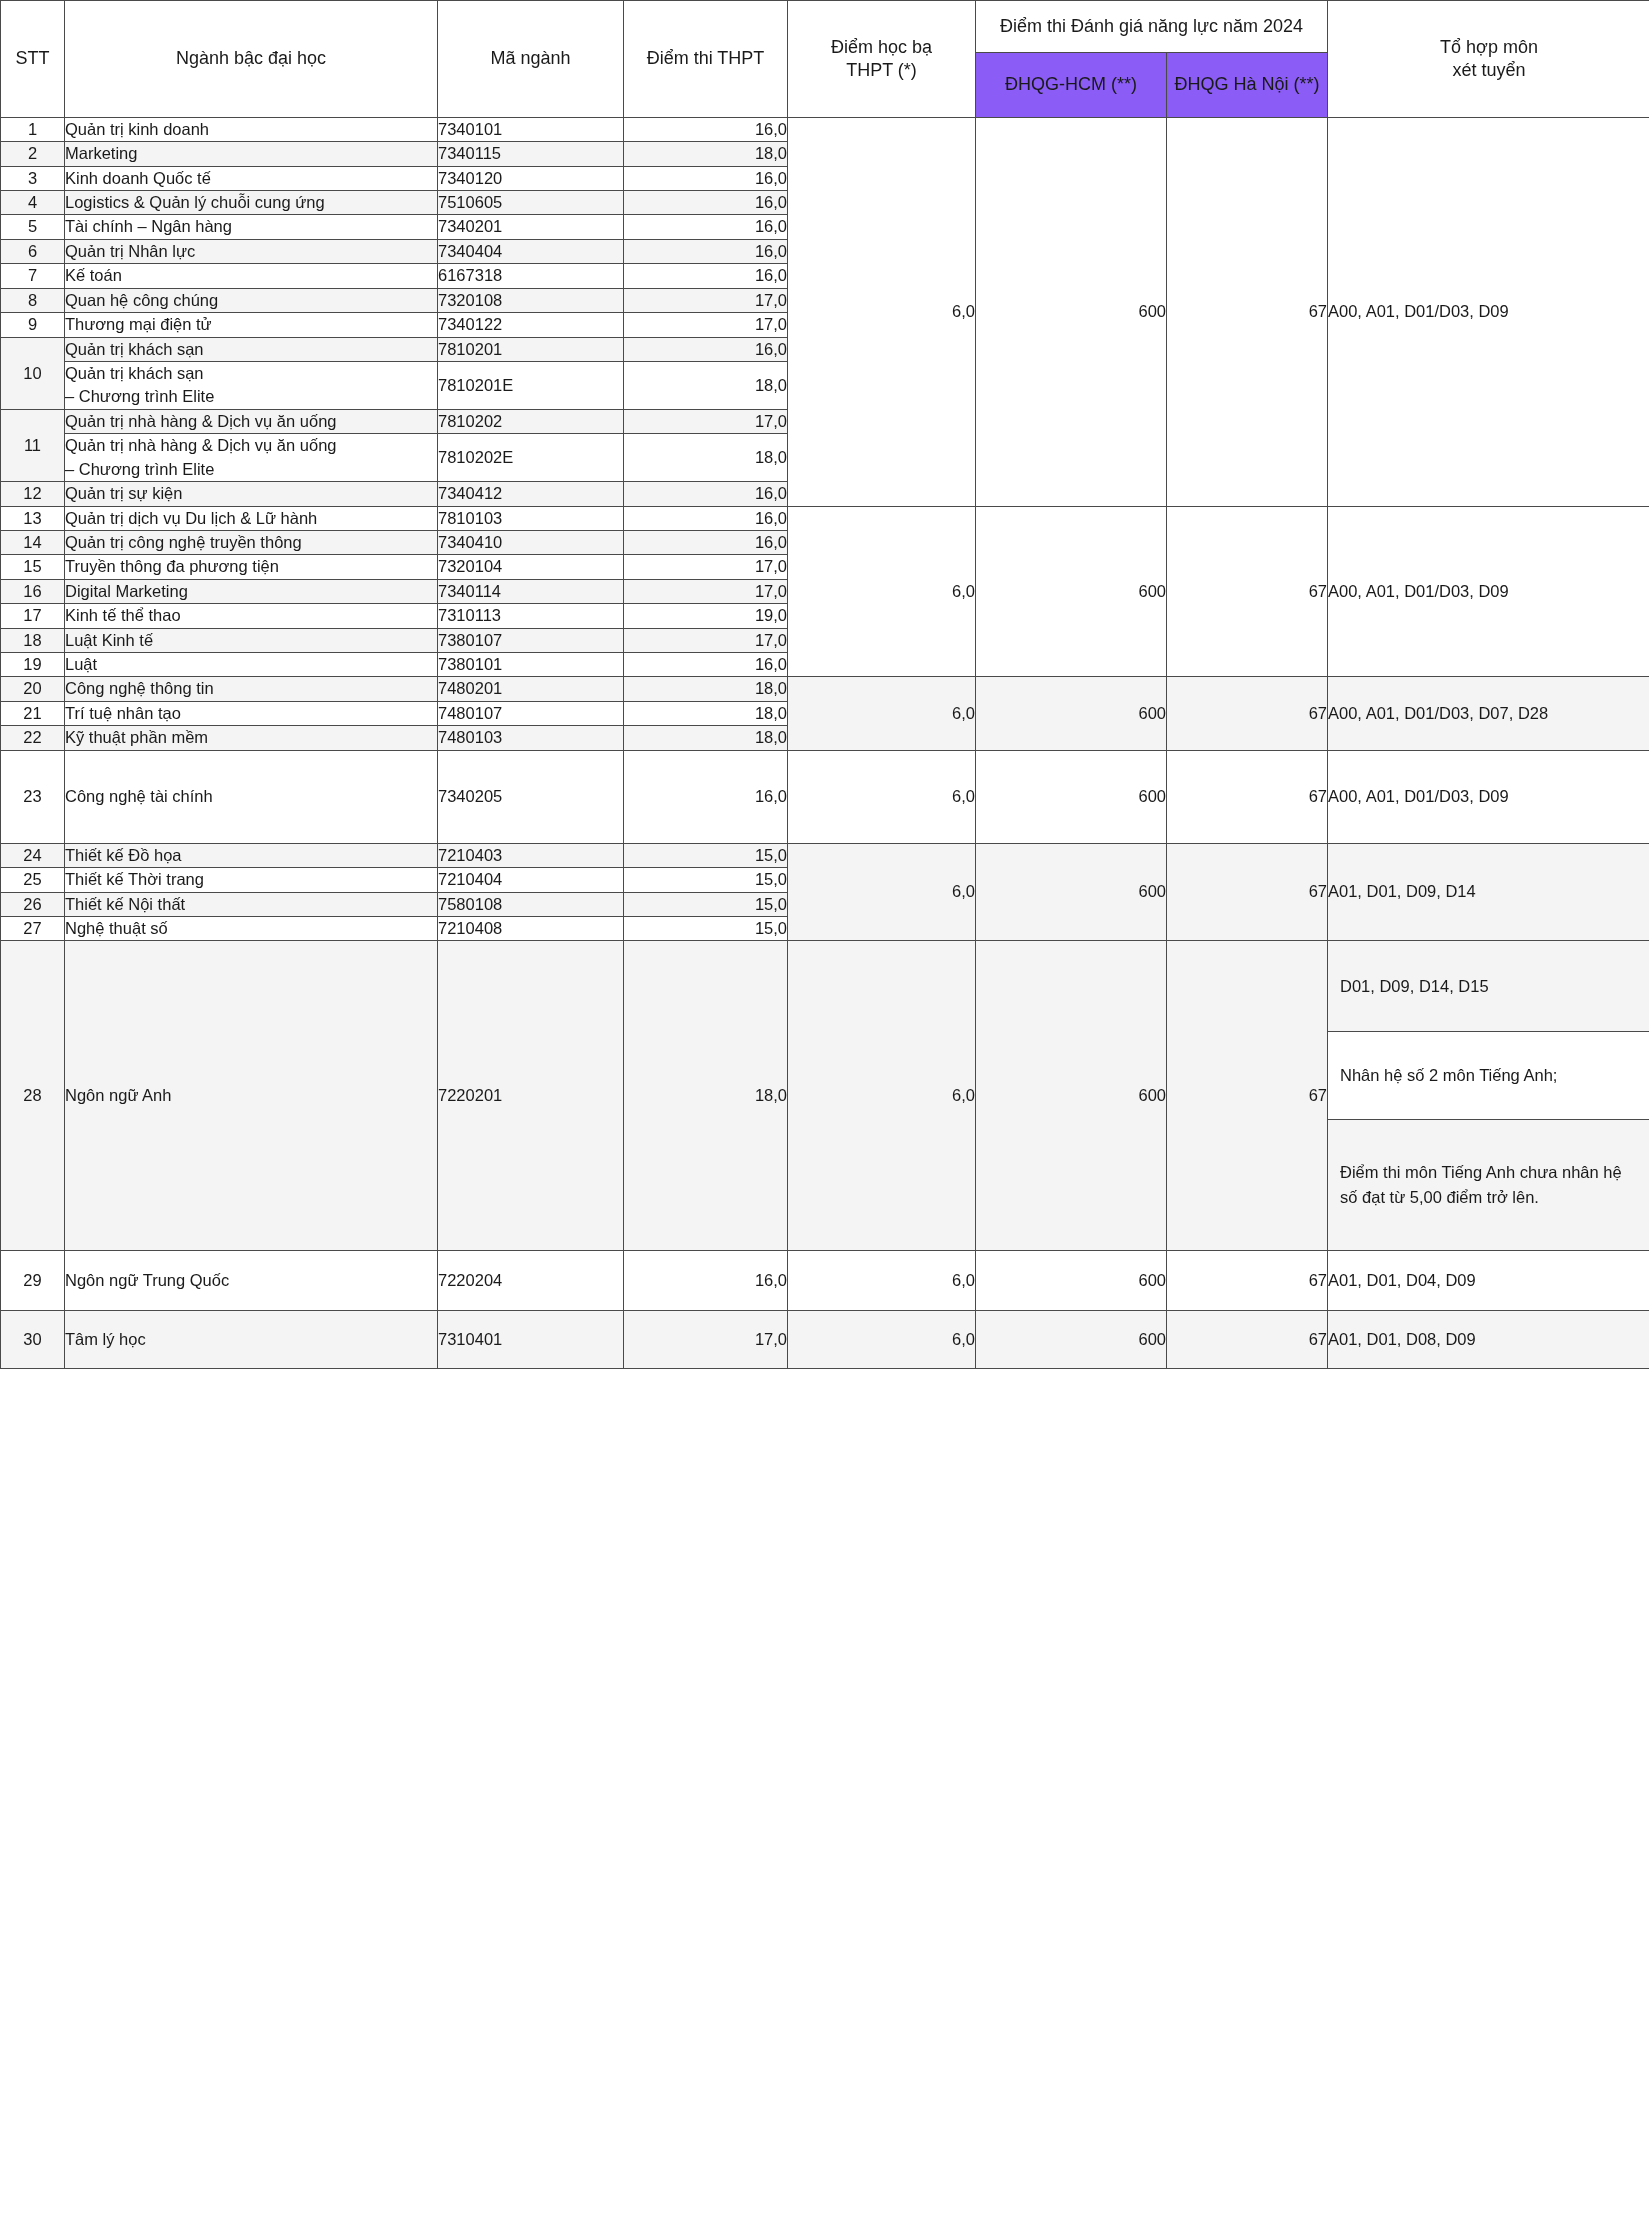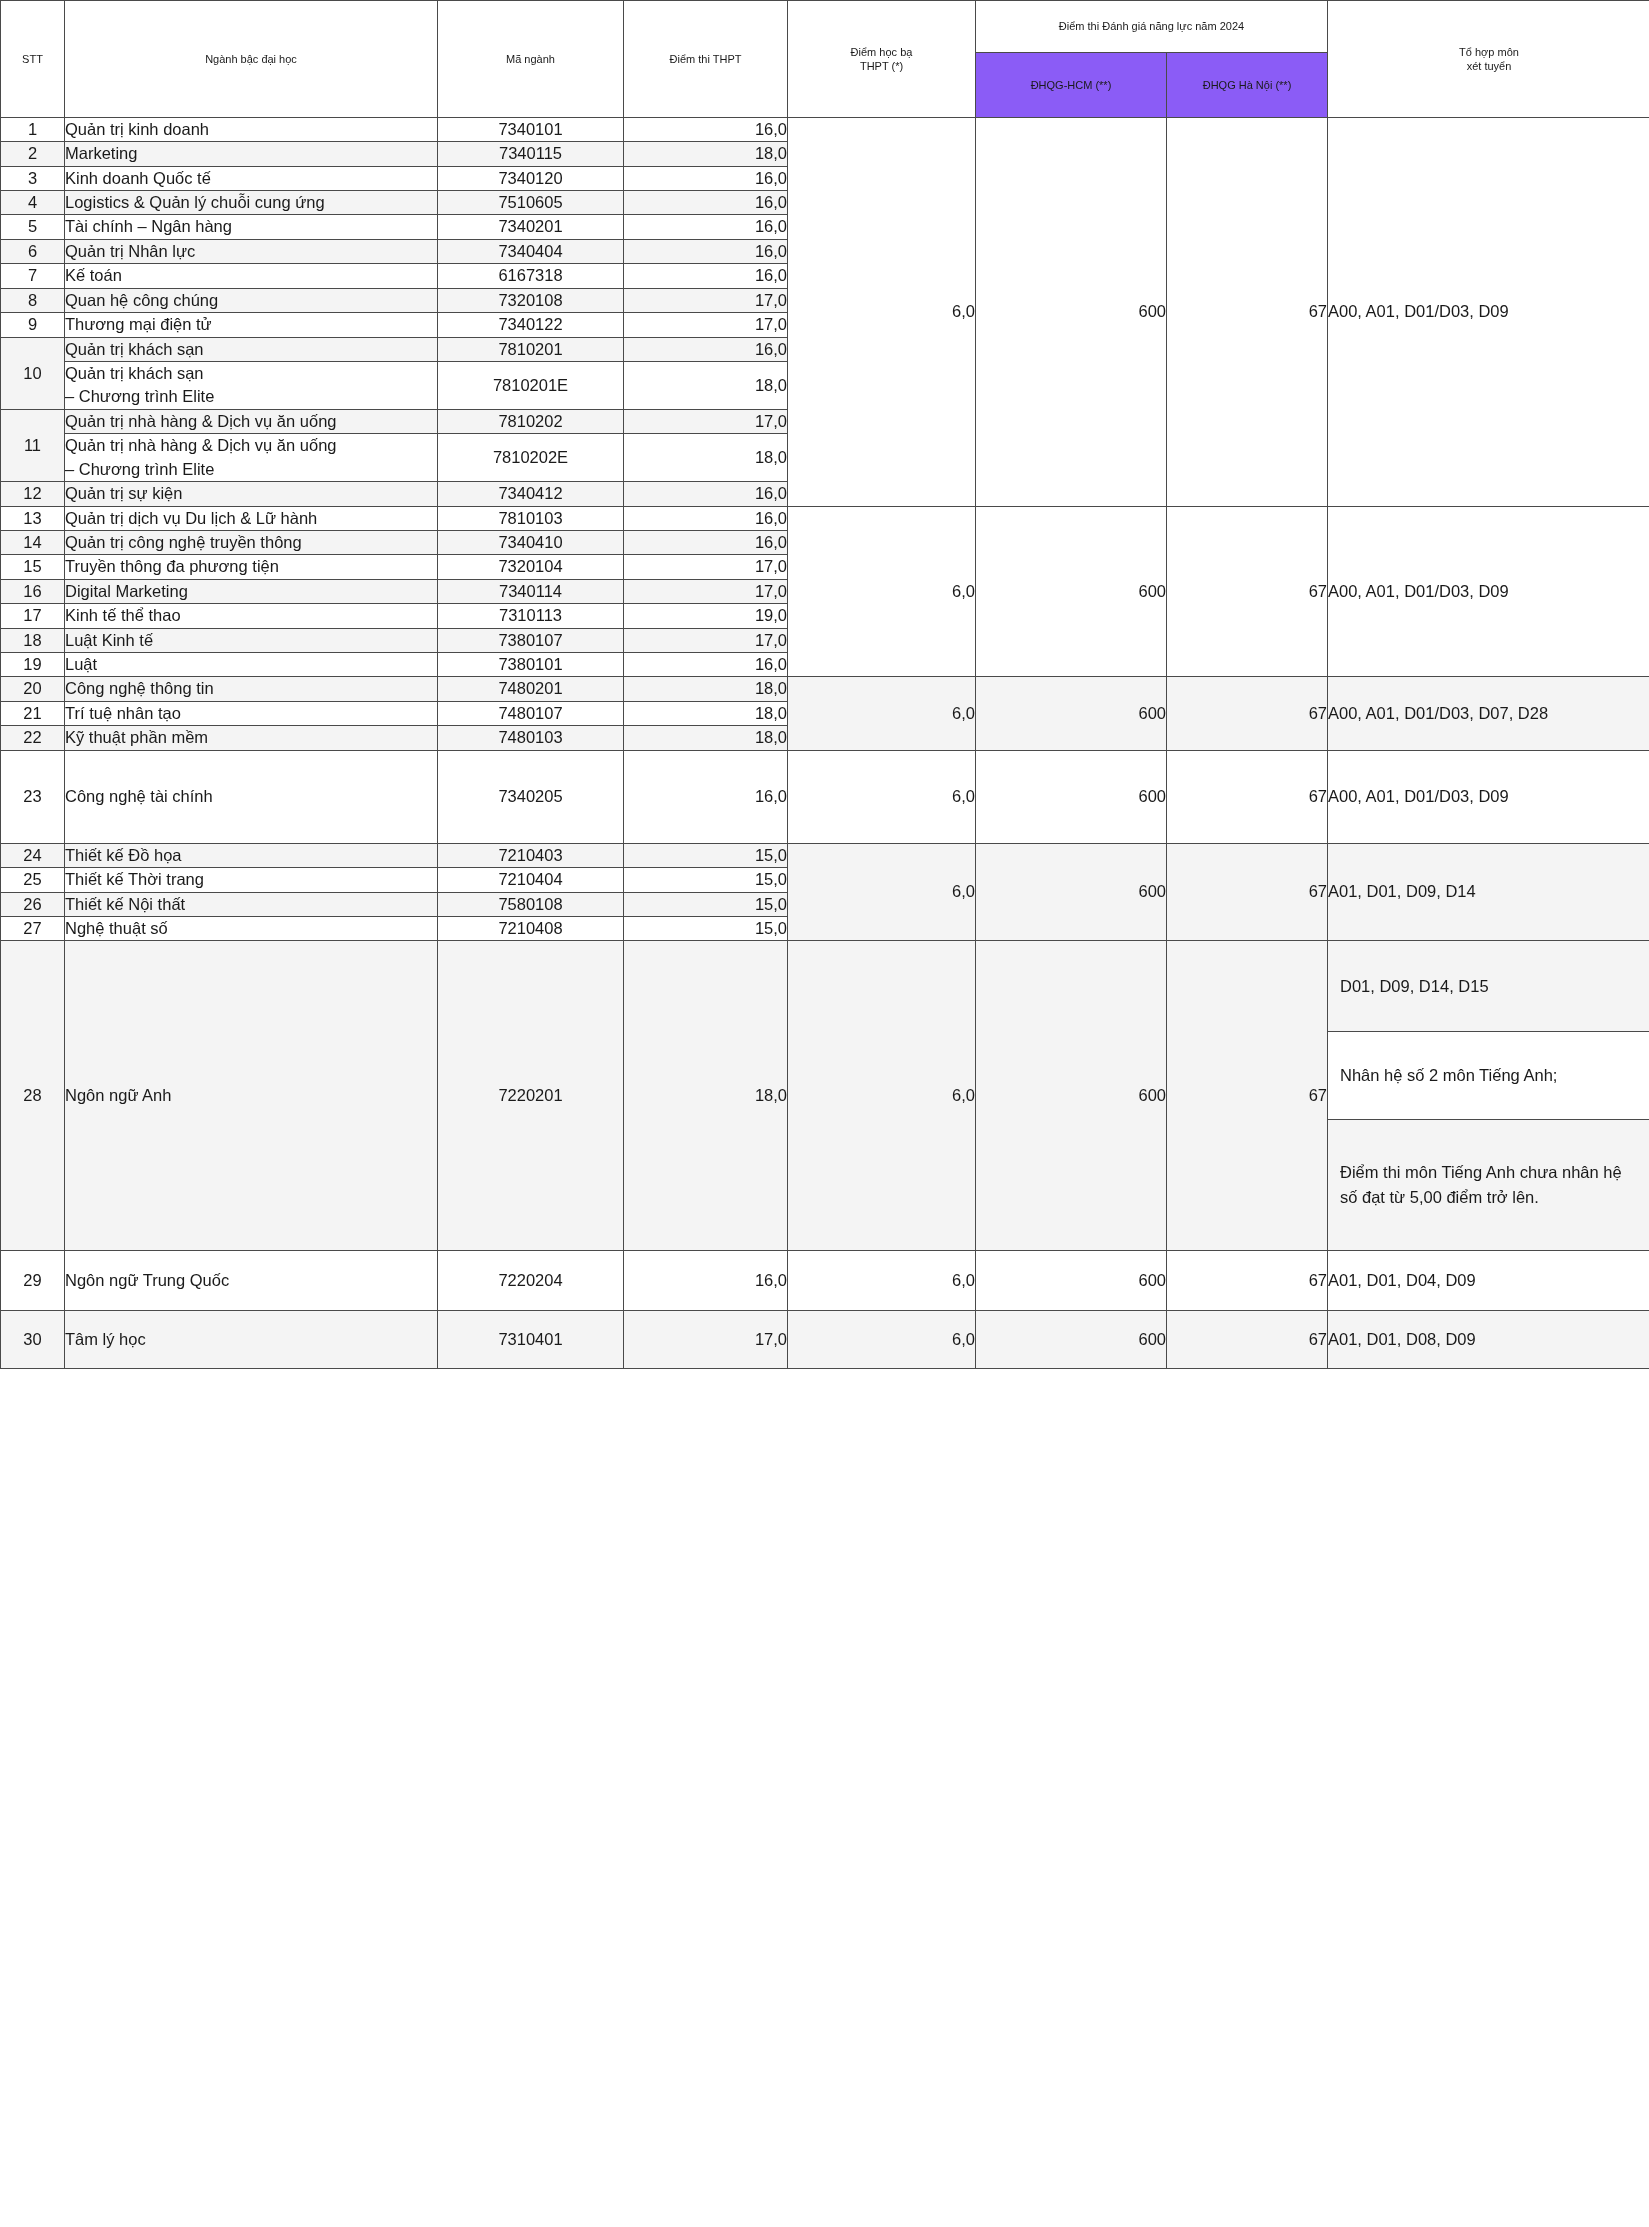--- a/index.html
+++ b/index.html
@@ -33,21 +33,21 @@
   col.c-code  {width:186px;}
   col.c-thpt  {width:164px;}
   col.c-hocba {width:188px;}
   col.c-hcm   {width:191px;}
   col.c-hn    {width:161px;}
   col.c-tohop {width:323px;}
 
   
   thead td{
     text-align:center;
-    font-size:11px;
+    font-size:18px;
     line-height:1.28;
     padding:7.7px 5.5px;
   }
   thead td.hdr-tall{height:98px;}
   thead td.hdr-group{
     height:40px;
     padding:5.5px 4.4px;
     background:#ffffff;
   }
   thead td.hdr-sub{
@@ -63,21 +63,21 @@
   }
   td.stt{
     text-align:center;
     padding:3.3px 2.2px;
   }
   td.name{
     text-align:left;
     padding:7.7px 10px 7.7px 11px;
   }
   td.code{
-    text-align:center;
+    text-align:left;
     padding:7.7px 3.3px;
     margin-top:16px;
   }
   td.score{
     text-align:right;
     padding:7.7px 3.3px;
   }
   td.merged{
     text-align:right;
     padding:5.5px 4.4px;

